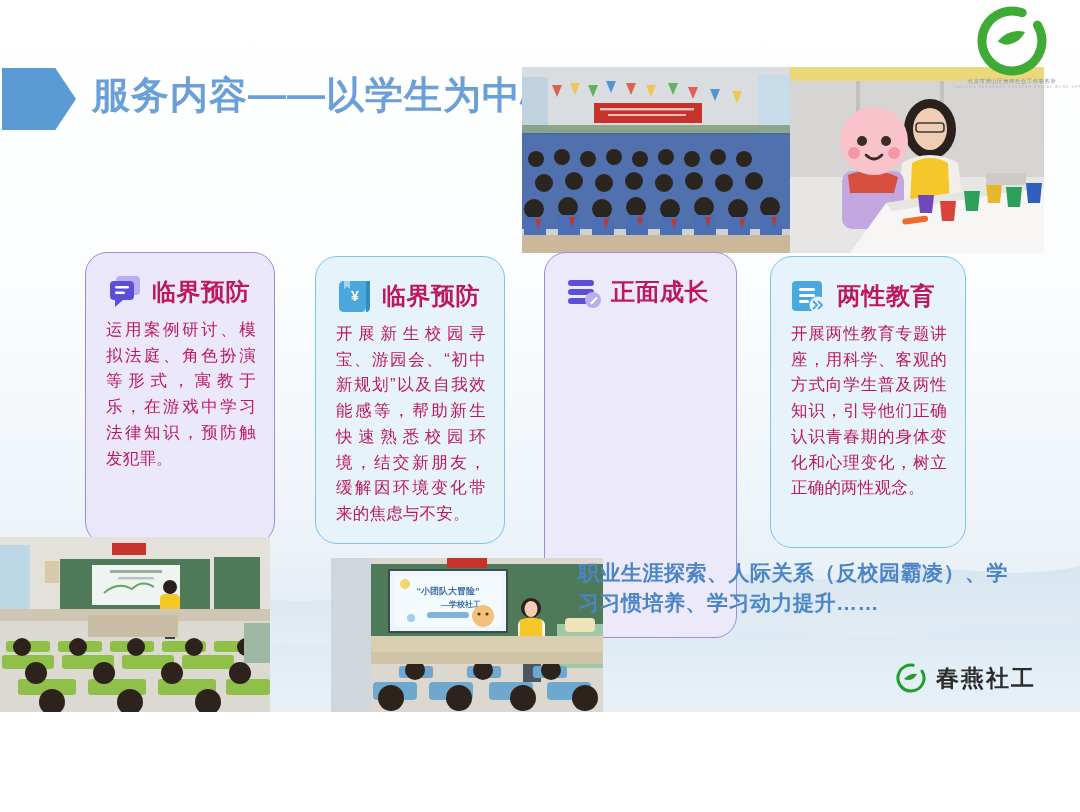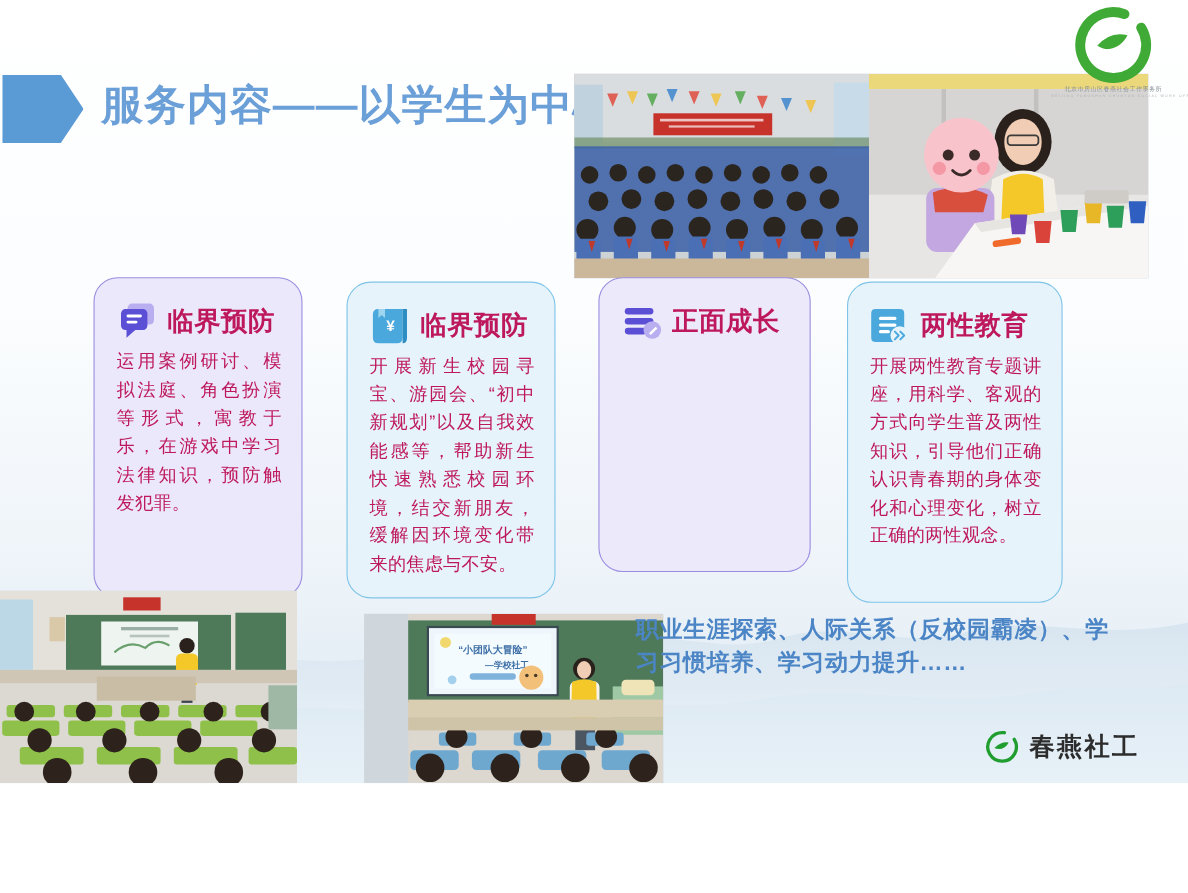--- a/index.html
+++ b/index.html
@@ -79,21 +79,21 @@
     background: #ece9fb;
     border: 1.5px solid #9a8de0;
   }
   .card.blue-light {
     background: #e7f3fb;
     border: 1.5px solid #7ec4e8;
   }
 
   #card-1 { left: 85px;  top: 252px; width: 190px; height: 292px; }
   #card-2 { left: 315px; top: 256px; width: 190px; height: 288px; }
-  #card-3 { left: 544px; top: 252px; width: 193px; height: 268px; }
+  #card-3 { left: 544px; top: 252px; width: 193px; height: 386px; }
   #card-4 { left: 770px; top: 256px; width: 196px; height: 292px; }
 
   .card-head {
     display: flex;
     align-items: center;
     gap: 8px;
     margin-bottom: 6px;
   }
   .card-icon { width: 38px; height: 38px; flex: 0 0 38px; }
   .card-icon svg { display:block; width: 38px; height: 38px; }
@@ -143,21 +143,21 @@
     font-size: 3.2px;
     color: #b0b4b8;
     letter-spacing: 1.2px;
     white-space: nowrap;
   }
 
   #logo-bottom {
     position: absolute;
     right: 44px; bottom: 18px;
     display: flex;
-    align-items: flex-end;
+    align-items: flex-start;
     gap: 10px;
   }
   #logo-bottom .mark { width: 30px; height: 30px; }
   #logo-bottom .brand {
     font-size: 23px;
     font-weight: 600;
     color: #2c2c2c;
     letter-spacing: 2px;
   }
 </style>

